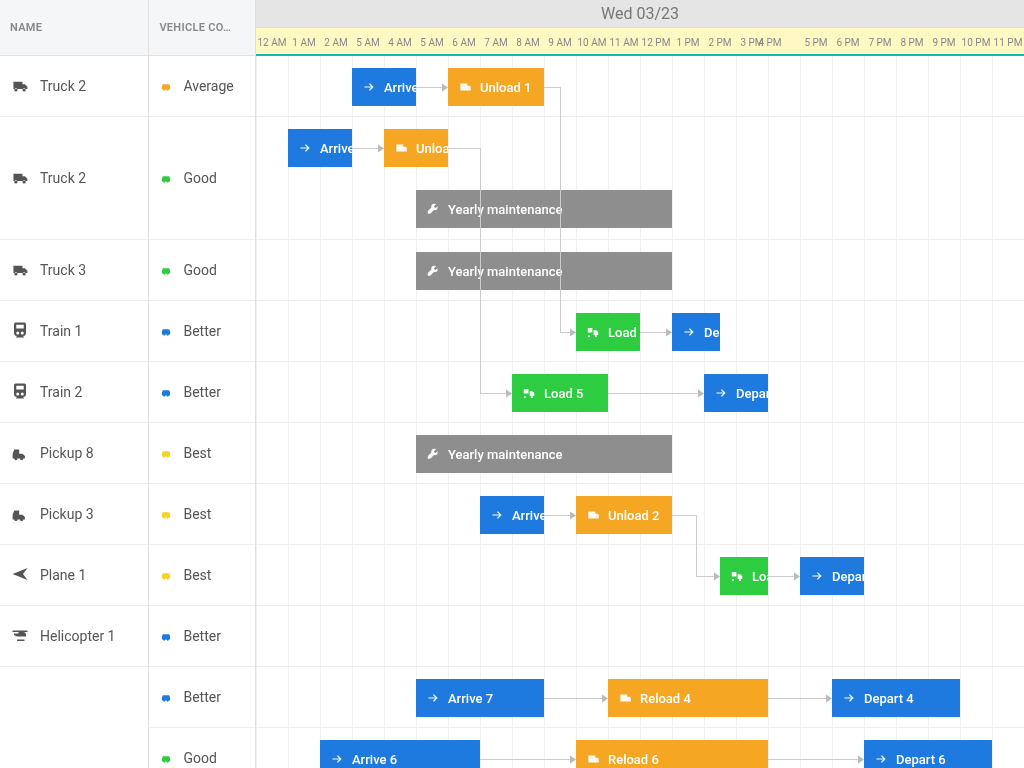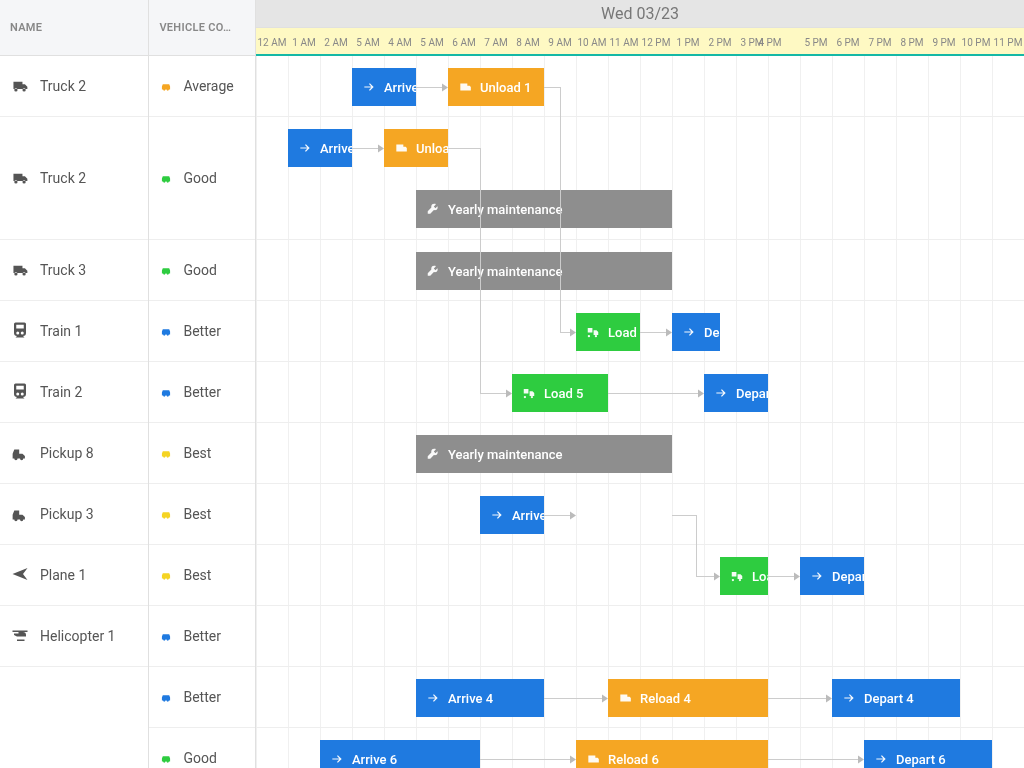--- a/index.html
+++ b/index.html
@@ -360,20 +360,28 @@
        <span>Yearly maintenance</span>
      </div>
         <div class="event c-blue" style="left:224px;width:64px;top:440px">
        <span class="event-icon">
             <svg viewBox="0 0 24 24" width="18" height="18">
               <path d="M4 11h12l-4-4 1.5-1.5L20 12l-6.5 6.5L12 17l4-4H4z"></path>
             </svg>
           </span>
        <span>Arrive 2</span>
      </div>
+        <div class="event c-orange" style="left:320px;width:96px;top:440px">
+       <span class="event-icon">
+            <svg viewBox="0 0 24 20" width="18" height="18">
+              <path d="M4 4h12v12H4zM16 8h4l2 2v6h-6z"></path>
+            </svg>
+          </span>
+       <span>Unload 2</span>
+     </div>
         <div class="event c-green" style="left:464px;width:48px;top:501px">
        <span class="event-icon">
             <svg viewBox="0 0 24 22" width="18" height="18">
               <path d="M3 4h8v8H3zM13 8h5l3 3v5h-8zM5 20a2 2 0 100-4 2 2 0 000 4zm12 0a2 2 0 100-4 2 2 0 000 4z"></path>
             </svg>
           </span>
        <span>Load</span>
      </div>
         <div class="event c-blue" style="left:544px;width:64px;top:501px">
        <span class="event-icon">
@@ -382,21 +390,21 @@
             </svg>
           </span>
        <span>Depart</span>
      </div>
         <div class="event c-blue" style="left:160px;width:128px;top:623px">
        <span class="event-icon">
             <svg viewBox="0 0 24 24" width="18" height="18">
               <path d="M4 11h12l-4-4 1.5-1.5L20 12l-6.5 6.5L12 17l4-4H4z"></path>
             </svg>
           </span>
-       <span>Arrive 4</span>
+       <span>Arrive 7</span>
      </div>
         <div class="event c-orange" style="left:352px;width:160px;top:623px">
        <span class="event-icon">
             <svg viewBox="0 0 24 20" width="18" height="18">
               <path d="M4 4h12v12H4zM16 8h4l2 2v6h-6z"></path>
             </svg>
           </span>
        <span>Reload 4</span>
      </div>
         <div class="event c-blue" style="left:576px;width:128px;top:623px">

